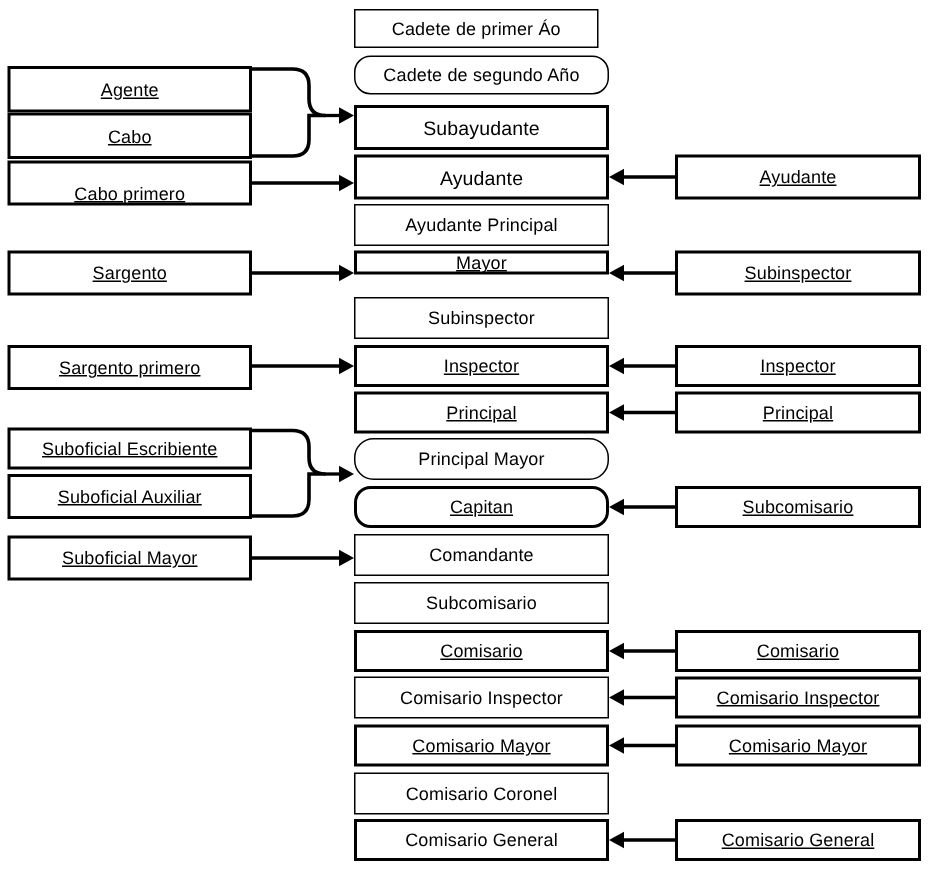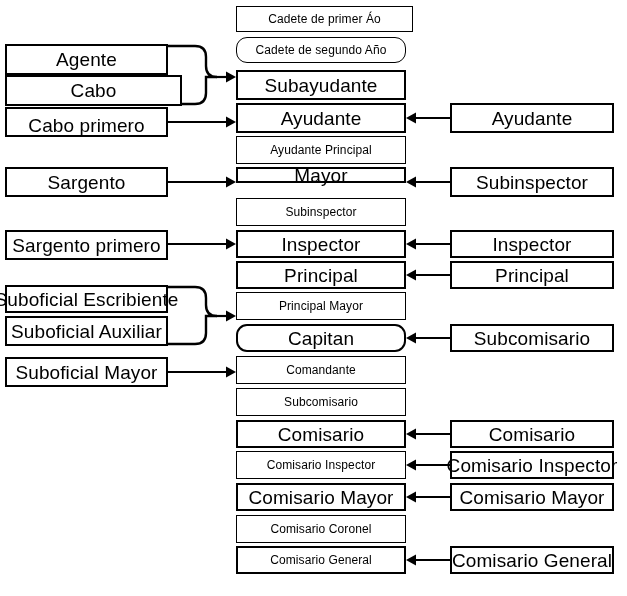--- a/index.html
+++ b/index.html
@@ -20,22 +20,22 @@
     justify-content:center;
     color:#000000;
     text-align:center;
     line-height:1;
     white-space:nowrap;
     letter-spacing:0.1px;
   }
   .box.thin{border-width:1.5px;}
   .box.thick{border-width:2.5px;}
   .fs-sm{font-size:12px;}
-  .fs-md{font-size:19px;}
-  .fs-lg{font-size:19px;}
+  .fs-md{font-size:12px;text-decoration:underline;}
+  .fs-lg{font-size:13px;}
   svg.conn{
     position:absolute;left:0;top:0;
     width:627px;height:596px;
     overflow:visible;
     pointer-events:none;
   }
   svg.conn path,svg.conn line{fill:none;stroke:#000000;stroke-width:2.2;}
   svg.conn polygon{fill:#000000;stroke:none;}
   svg.conn path.brace{stroke-width:2.4;}
 </style>
@@ -89,21 +89,21 @@
       <line x1="450" y1="434" x2="415" y2="434"></line>
       <polygon points="406,434 416,428.5 416,439.5"></polygon>
       <line x1="450" y1="465" x2="415" y2="465"></line>
       <polygon points="406,465 416,459.5 416,470.5"></polygon>
       <line x1="450" y1="497" x2="415" y2="497"></line>
       <polygon points="406,497 416,491.5 416,502.5"></polygon>
       <line x1="450" y1="560" x2="415" y2="560"></line>
       <polygon points="406,560 416,554.5 416,565.5"></polygon>
     </svg>
   <div id="boxes-layer">
-      <div class="box thin fs-sm" style="left: 236px; top: 6px; width: 177px; height: 26px;">
+      <div class="box thin fs-sm" style="left: 236px; top: 6px; width: 163px; height: 26px;">
         <span>Cadete de primer Áo</span>
       </div>
       <div class="box thin fs-sm" style="left: 236px; top: 37px; width: 170px; height: 26px; border-radius: 11px;">
         <span>Cadete de segundo Año</span>
       </div>
       <div class="box thick fs-lg" style="left: 236px; top: 70px; width: 170px; height: 30px;">
         <span>Subayudante</span>
       </div>
       <div class="box thick fs-lg" style="left: 236px; top: 103px; width: 170px; height: 30px;">
         <span>Ayudante</span>
@@ -116,21 +116,21 @@
       </div>
       <div class="box thin fs-sm" style="left: 236px; top: 198px; width: 170px; height: 28px;">
         <span>Subinspector</span>
       </div>
       <div class="box thick fs-md" style="left: 236px; top: 230px; width: 170px; height: 28px;">
         <span>Inspector</span>
       </div>
       <div class="box thick fs-md" style="left: 236px; top: 261px; width: 170px; height: 28px;">
         <span>Principal</span>
       </div>
-      <div class="box thin fs-sm" style="left: 236px; top: 292px; width: 170px; height: 28px;">
+      <div class="box thin fs-sm" style="left: 236px; top: 292px; width: 170px; height: 28px; border-radius: 13px;">
         <span>Principal Mayor</span>
       </div>
       <div class="box thick fs-md" style="left: 236px; top: 324px; width: 170px; height: 28px; border-radius: 11px;">
         <span>Capitan</span>
       </div>
       <div class="box thin fs-sm" style="left: 236px; top: 356px; width: 170px; height: 28px;">
         <span>Comandante</span>
       </div>
       <div class="box thin fs-sm" style="left: 236px; top: 388px; width: 170px; height: 28px;">
         <span>Subcomisario</span>
@@ -146,21 +146,21 @@
       </div>
       <div class="box thin fs-sm" style="left: 236px; top: 515px; width: 170px; height: 28px;">
         <span>Comisario Coronel</span>
       </div>
       <div class="box thick fs-sm" style="left: 236px; top: 546px; width: 170px; height: 28px;">
         <span>Comisario General</span>
       </div>
       <div class="box thick fs-md" style="left: 5px; top: 44px; width: 163px; height: 31px;">
         <span>Agente</span>
       </div>
-      <div class="box thick fs-md" style="left: 5px; top: 75px; width: 177px; height: 31px;">
+      <div class="box thick fs-md" style="left: 5px; top: 75px; width: 163px; height: 31px;">
         <span>Cabo</span>
       </div>
       <div class="box thick fs-md" style="left: 5px; top: 107px; width: 163px; height: 30px; align-items: flex-end;">
         <span>Cabo primero</span>
       </div>
       <div class="box thick fs-md" style="left: 5px; top: 167px; width: 163px; height: 30px;">
         <span>Sargento</span>
       </div>
       <div class="box thick fs-md" style="left: 5px; top: 230px; width: 163px; height: 30px;">
         <span>Sargento primero</span>

